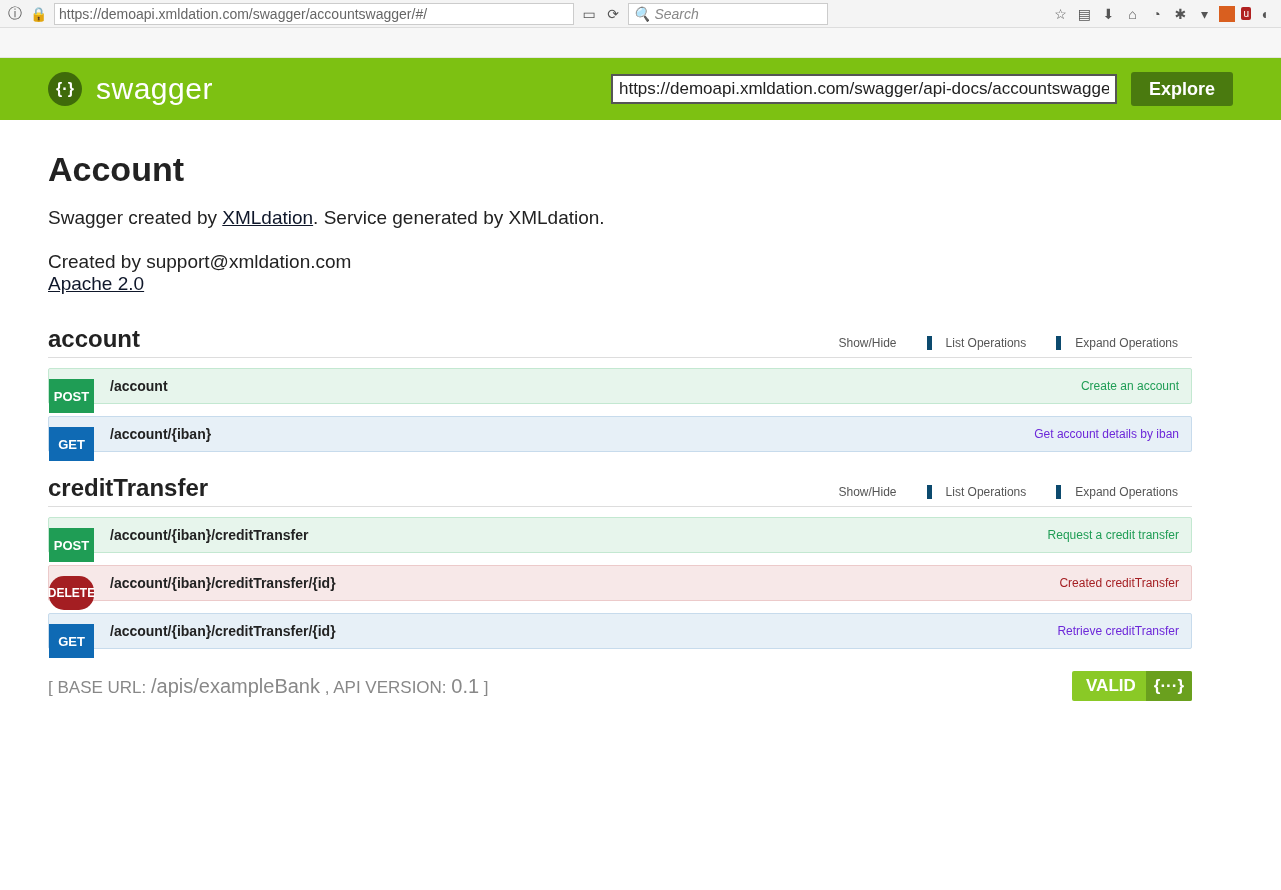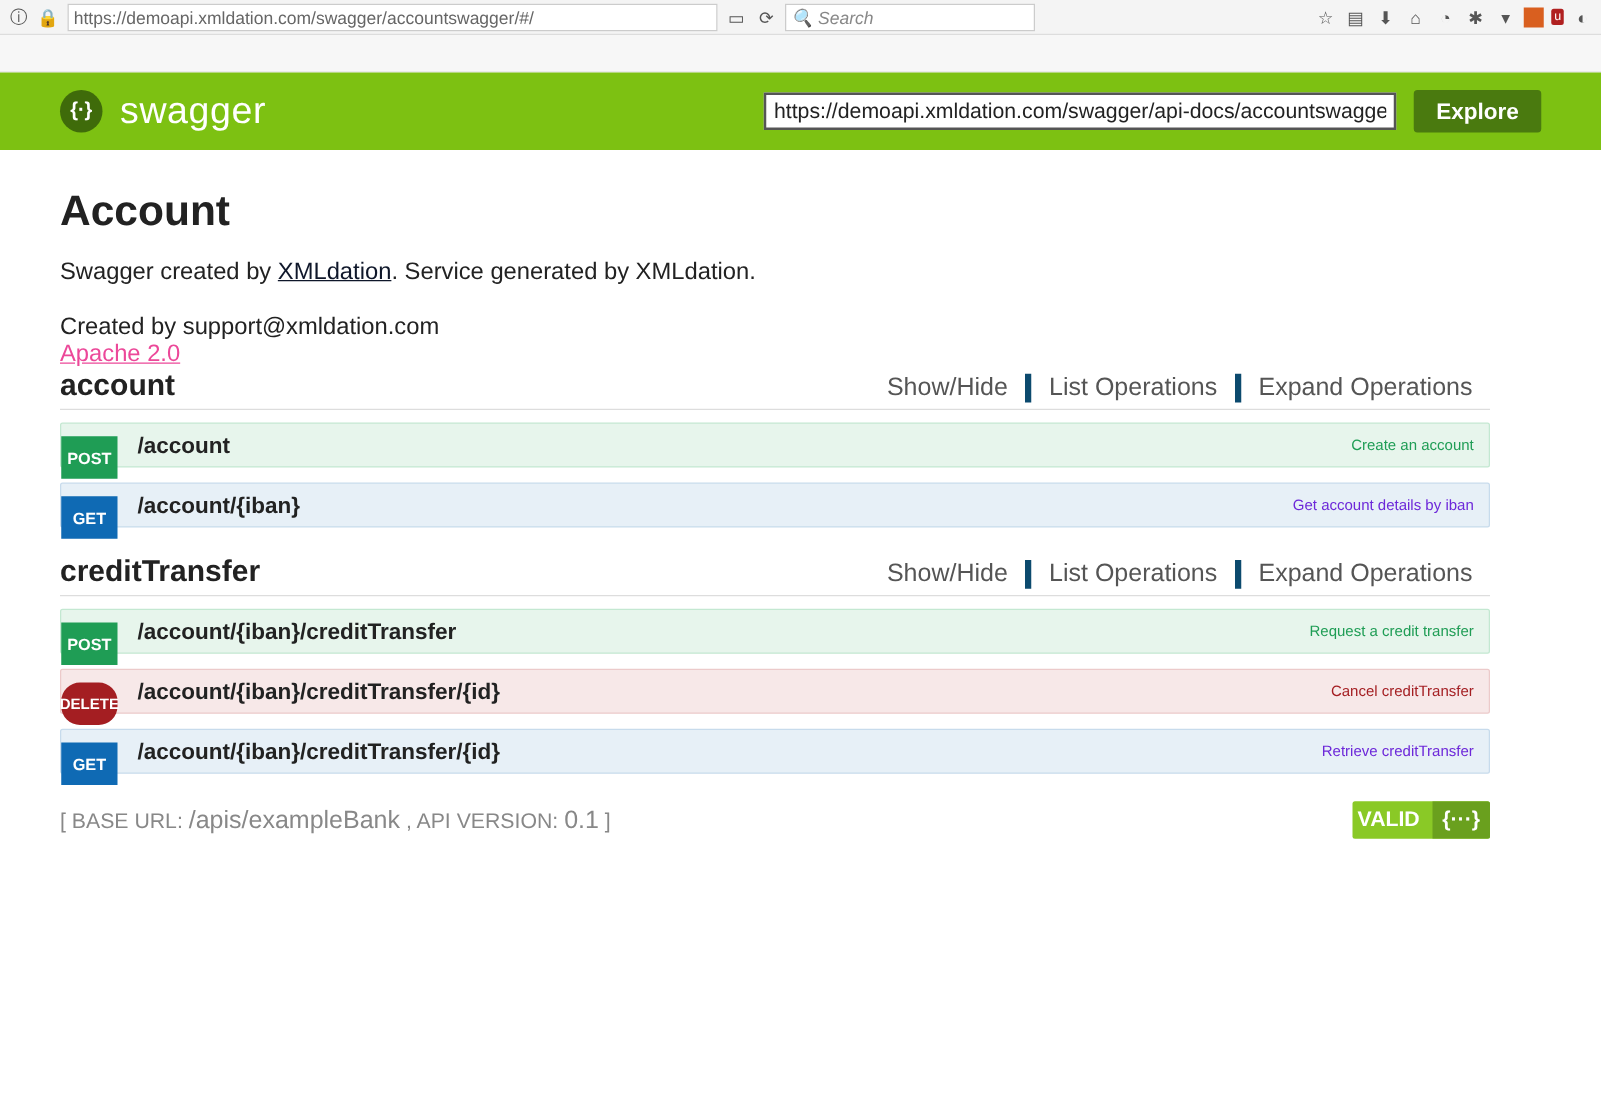--- a/index.html
+++ b/index.html
@@ -19,46 +19,46 @@
   .sw-title { color: #fff; font-size: 30px; font-weight: normal; letter-spacing: 0.5px; }
   .sw-spacer { flex: 1; }
   .sw-url { width: 506px; height: 30px; border: 2px solid #555; background: #fff; font-size: 17px; padding: 0 6px; color: #222; }
   .sw-explore { background: #4a7a0f; color: #fff; border: none; height: 34px; padding: 0 18px; font-size: 18px; font-weight: bold; cursor: pointer; border-radius: 3px; }
   
   .content { padding: 30px 48px 40px 48px; max-width: 1240px; }
   .api-title { font-size: 34px; font-weight: bold; margin-bottom: 18px; }
   .api-desc { font-size: 19px; margin-bottom: 22px; }
   .api-link { color: #0f172a; text-decoration: underline; }
   .api-contact { font-size: 19px; }
-  .api-license { font-size: 19px; color: #ec4899; text-decoration: underline; display: inline-block; }
+  .api-license { font-size: 19px; color: #0f172a; text-decoration: underline; display: inline-block; margin-bottom: 30px; }
   
   .resource { margin-bottom: 22px; }
   .resource-head { display: flex; align-items: baseline; border-bottom: 1px solid #ddd; padding-bottom: 4px; margin-bottom: 10px; }
   .resource-name { font-size: 24px; font-weight: bold; flex: 1; }
-  .resource-actions { display: flex; gap: 0; font-size: 20px; color: #555; }
+  .resource-actions { display: flex; gap: 16px; font-size: 12px; color: #555; }
   .resource-actions span { padding: 0 14px; border-left: 5px solid #0c4a6e; cursor: pointer; }
   .resource-actions span:first-child { border-left: none; }
   
   .op { display: flex; align-items: center; height: 36px; border: 1px solid; border-radius: 2px; margin-bottom: 12px; padding-right: 12px; }
   .op-method { width: 45px; height: 100%; display: flex; align-items: center; justify-content: center; color: #fff; font-size: 13px; font-weight: 700; margin-top: 20px; }
-  .op-path { font-size: 18px; font-weight: 600; padding-left: 16px; flex: 1; }
+  .op-path { font-size: 14px; font-weight: 600; padding-left: 16px; flex: 1; }
   .op-summary { font-size: 12px; }
   .op.post   { background: #e7f5ec; border-color: #c3e8d1; }
   .op.post .op-method { background: #1f9d55; }
   .op.post .op-summary { color: #1f9d55; }
   .op.get    { background: #e7f0f7; border-color: #c7dbec; }
   .op.get .op-method { background: #0f6ab4; }
   .op.get .op-summary { color: #6d28d9; }
   .op.delete { background: #f7e8e8; border-color: #eccaca; }
   .op.delete .op-method { background: #a41e22; font-size: 12px; border-radius: 15px; }
   .op.delete .op-summary { color: #a41e22; }
   
   .footer { display: flex; align-items: center; margin-top: 16px; font-size: 17px; color: #888; }
   .footer .base-strong { font-size: 20px; color: #888; }
-  .valid-badge { margin-left: auto; background: #8ac926; color: #fff; font-weight: bold; height: 30px; display: flex; align-items: center; padding-left: 4px; border-radius: 2px; overflow: hidden; }
+  .valid-badge { margin-left: auto; background: #8ac926; color: #fff; font-weight: bold; height: 30px; display: flex; align-items: center; padding-left: 14px; border-radius: 2px; overflow: hidden; }
   .valid-badge .braces { background: #6aa01e; margin-left: 10px; padding: 0 8px; height: 100%; display: flex; align-items: center; }
 </style>
 </head>
 <body>
 
 <div class="browser-bar">
   <span class="bicon">ⓘ</span>
   <span class="bicon lock">🔒</span>
   <div class="url-box">
     <span>https://demoapi.xmldation.com/swagger/accountswagger/#/</span>
@@ -130,21 +130,21 @@
       </div>
     </div>
         <div class="op post">
       <div class="op-method">POST</div>
       <div class="op-path">/account/{iban}/creditTransfer</div>
       <div class="op-summary">Request a credit transfer</div>
         </div>
         <div class="op delete">
       <div class="op-method">DELETE</div>
       <div class="op-path">/account/{iban}/creditTransfer/{id}</div>
-      <div class="op-summary">Cancel creditTransfer</div>
+      <div class="op-summary">Created creditTransfer</div>
         </div>
         <div class="op get">
       <div class="op-method">GET</div>
       <div class="op-path">/account/{iban}/creditTransfer/{id}</div>
       <div class="op-summary">Retrieve creditTransfer</div>
         </div>
       </div>
     </div>
 
   <div class="footer">

